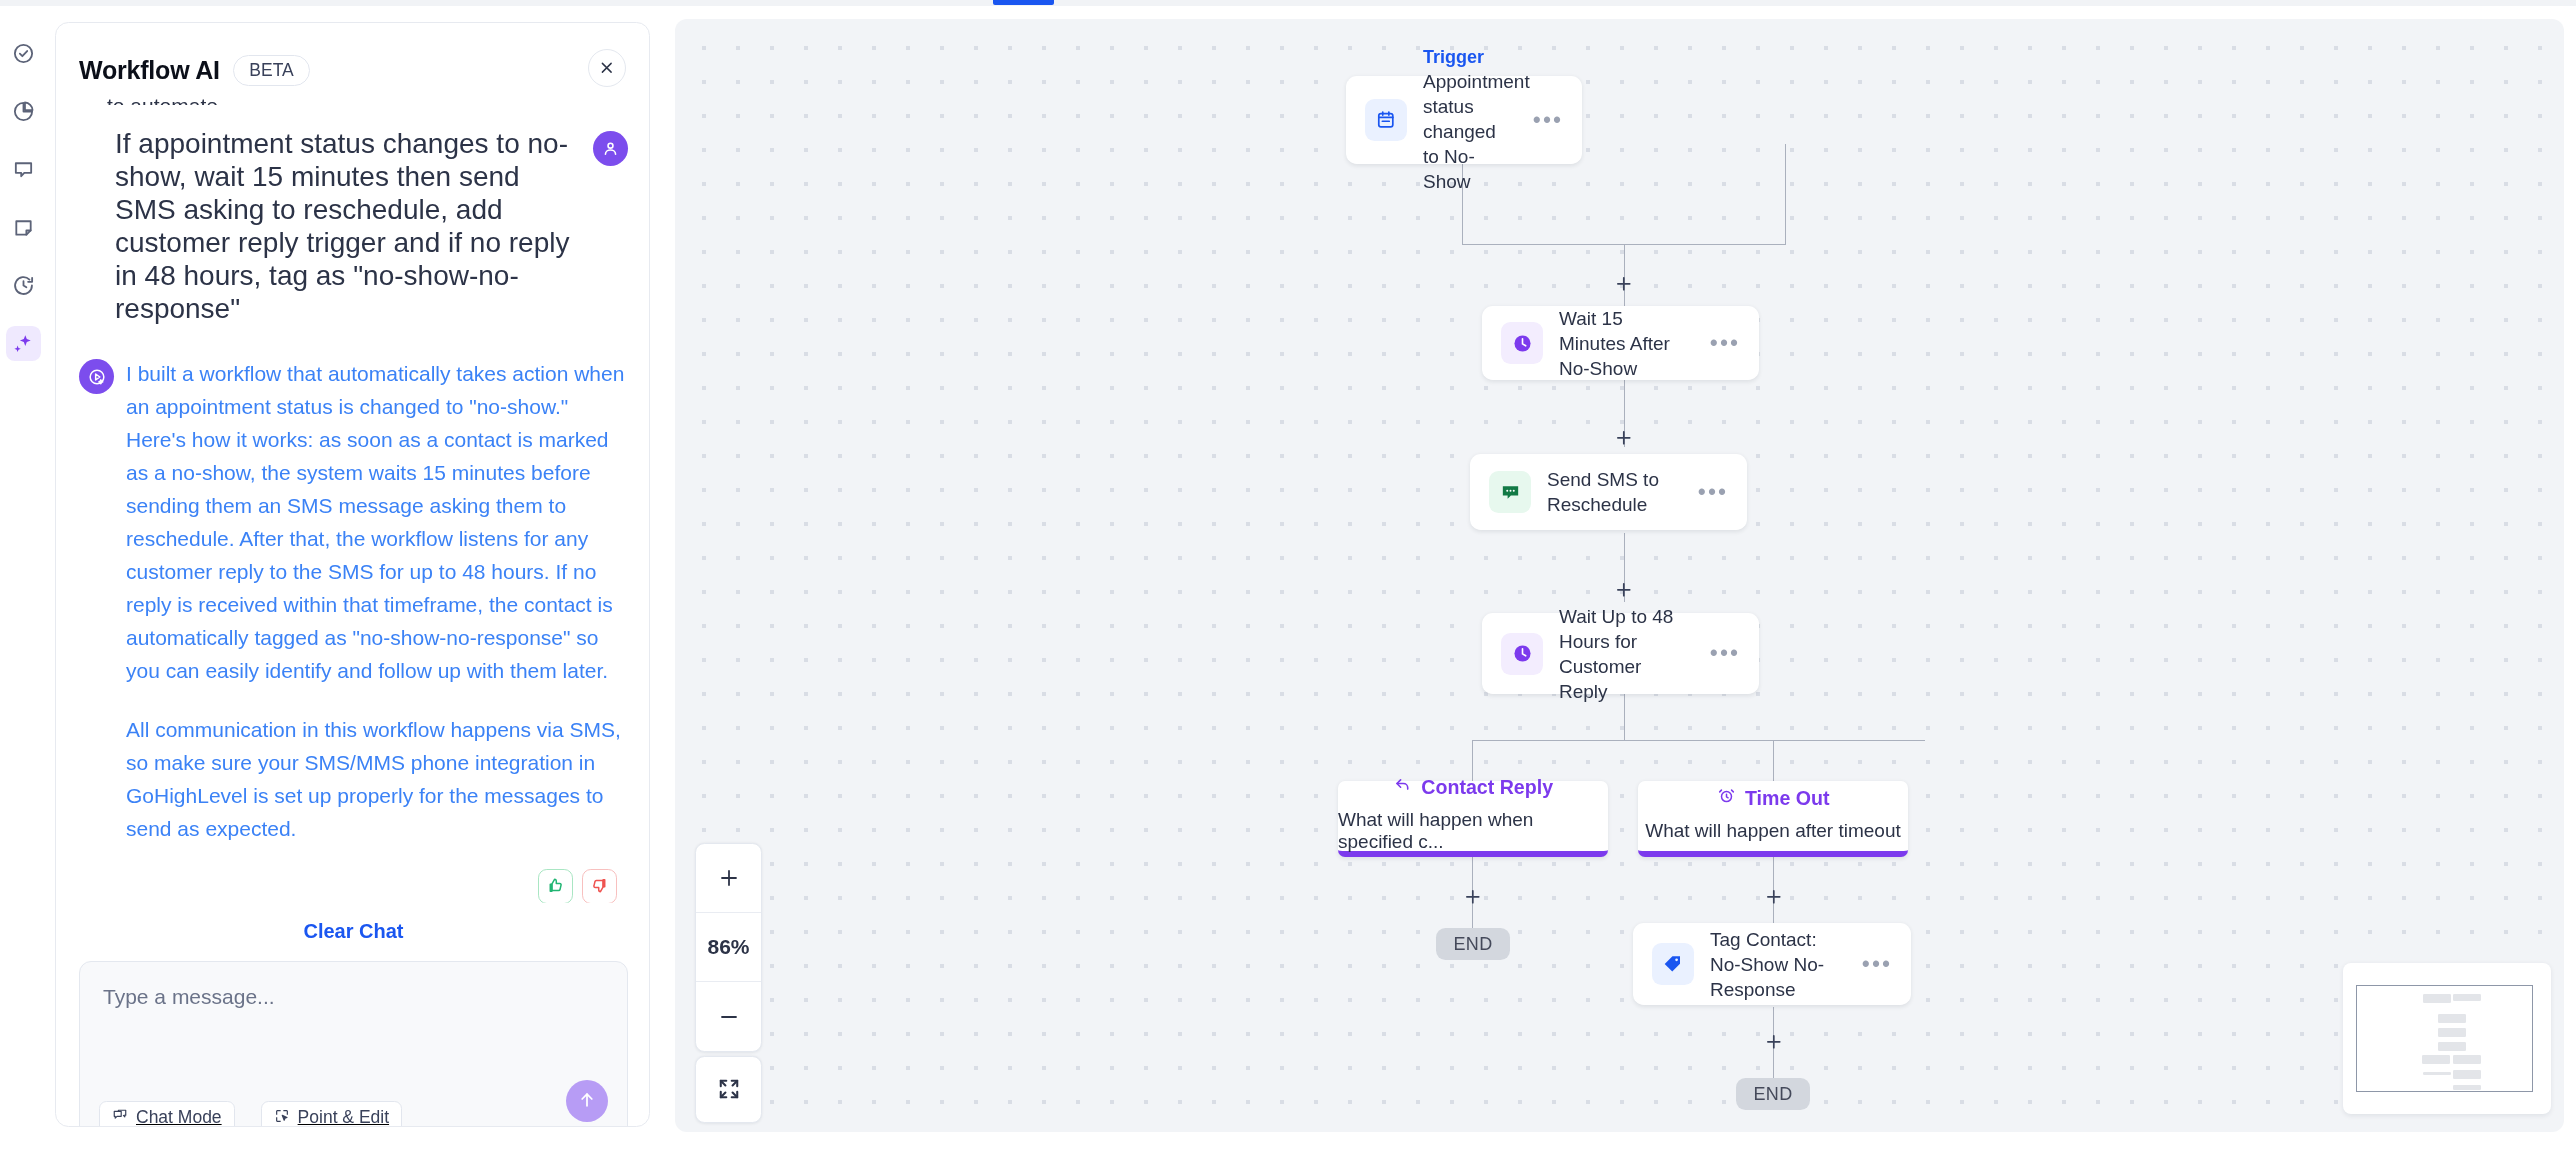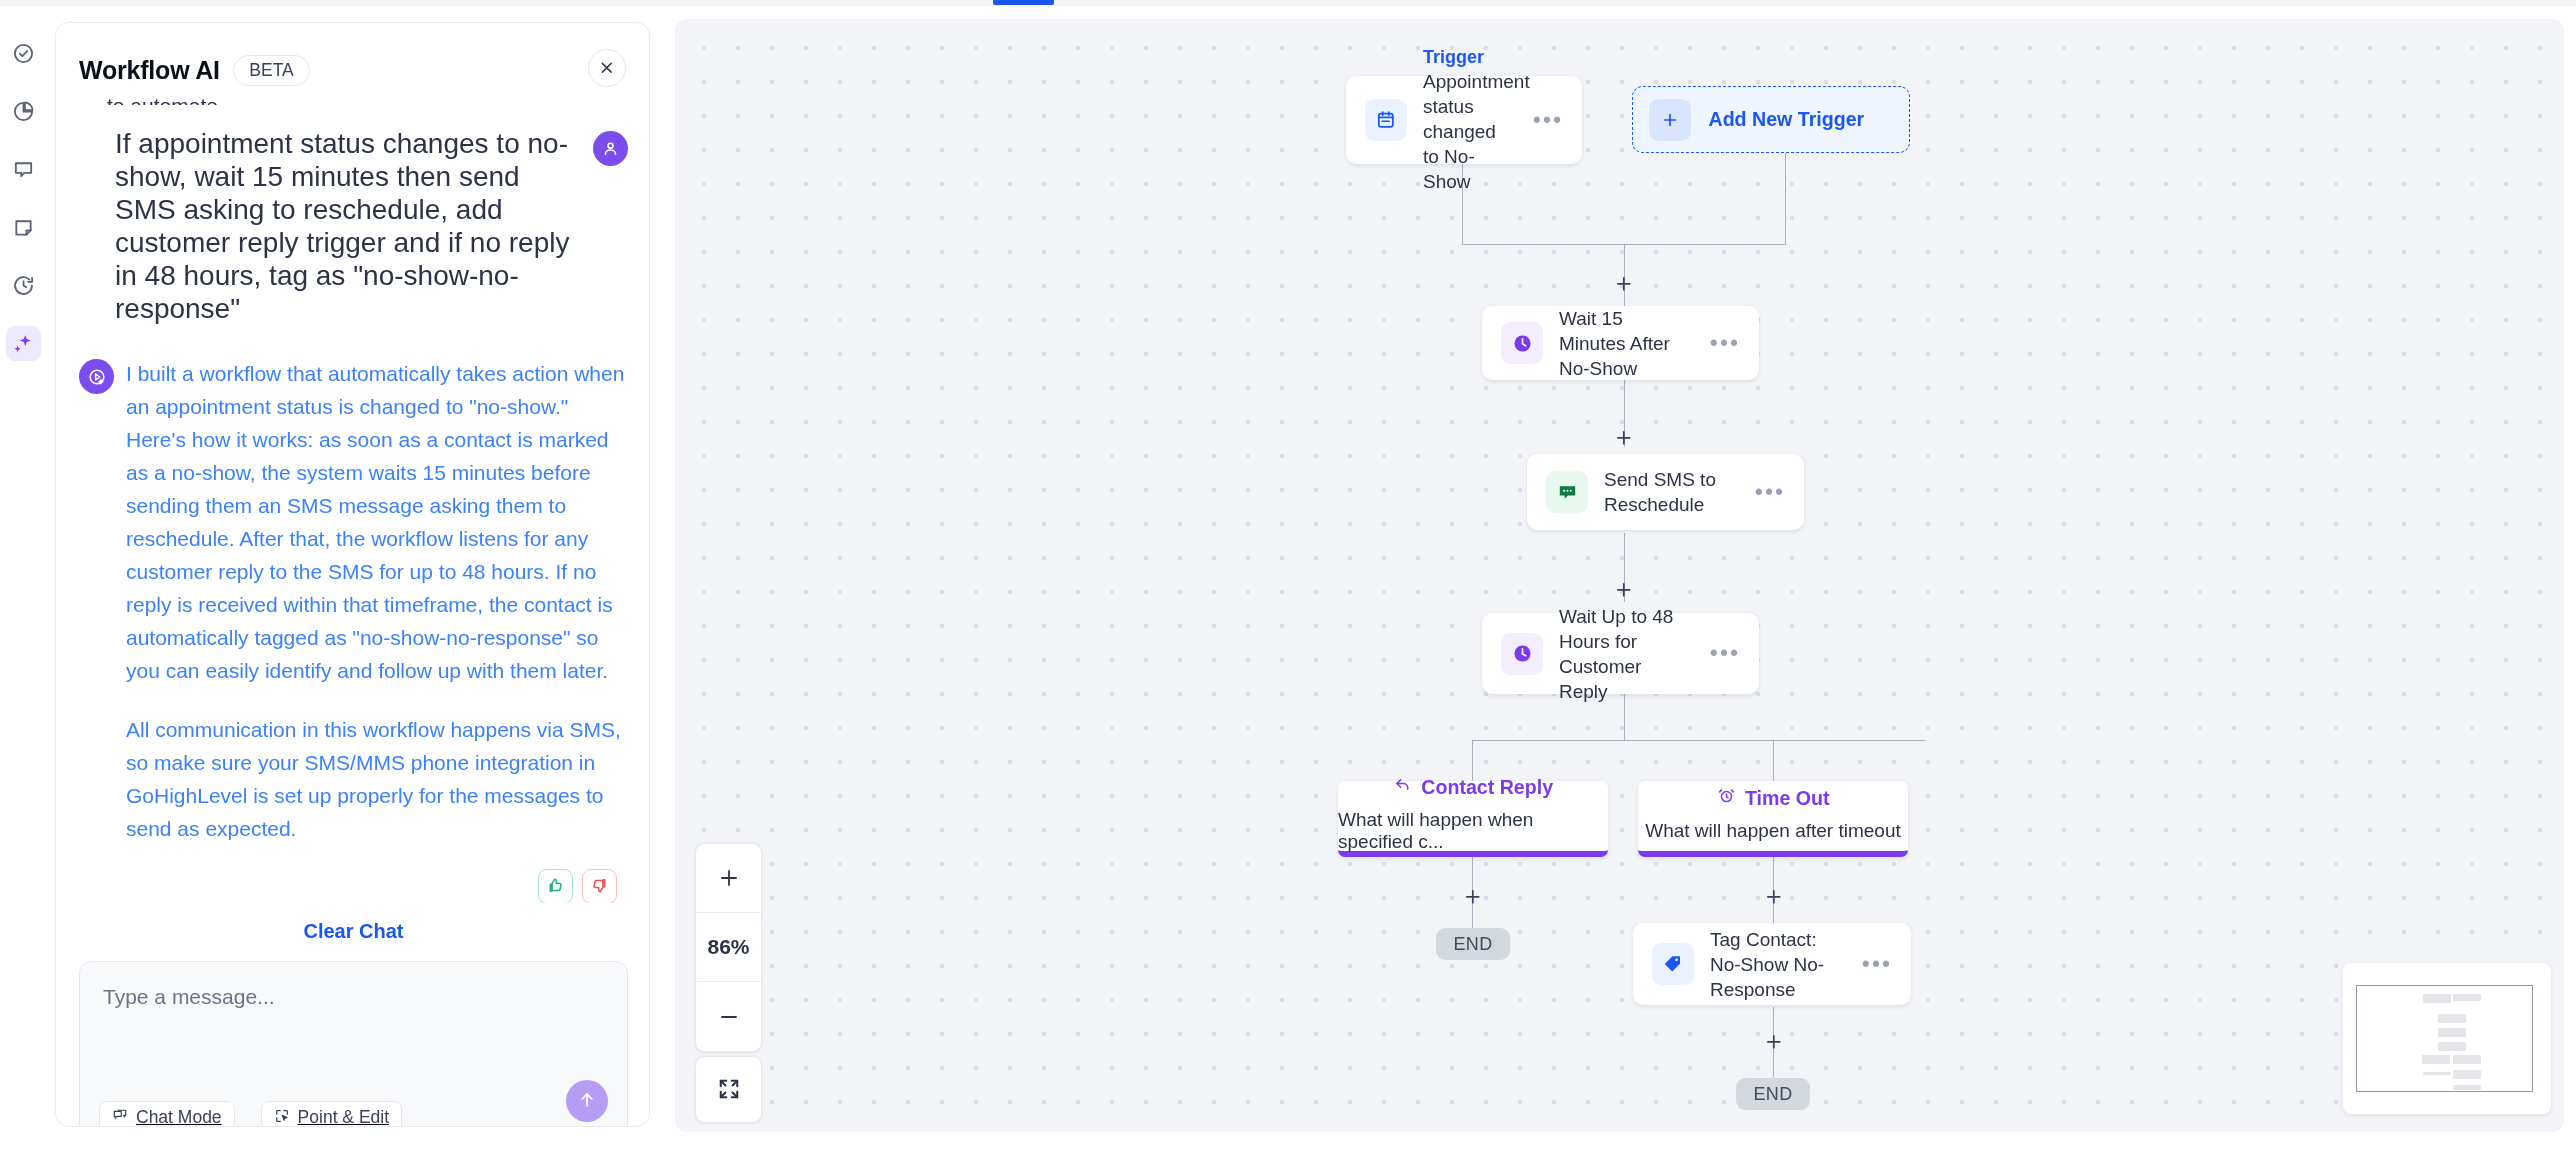--- a/index.html
+++ b/index.html
@@ -450,43 +450,35 @@
               <path d="M4.2 9.4h15.6M8.6 3.4v3.4M15.4 3.4v3.4M8.2 13.6h7.6"></path>
             </svg>
         </div>
         <div class="node-txt">
           <div class="node-kicker">Trigger</div>
           <div class="node-name">Appointment status changed to No-Show</div>
         </div>
         <div class="dots">•••</div>
       </div>
 
-      <div class="node-add" style="left:957px; top:67px; width:278px; height:67px;">
-        <div class="add-ico">
-          <svg width="20" height="20" viewBox="0 0 24 24" fill="none" stroke="currentColor" stroke-width="2" stroke-linecap="round">
-              <path d="M12 5.4v13.2M5.4 12h13.2"></path>
-            </svg>
-        </div>
-        <div class="add-label">Add New Trigger</div>
-      </div>
 
       <div class="node" style="left:807px; top:287px; width:277px; height:74px;">
         <div class="node-ico ico-purple">
           <svg width="23" height="23" viewBox="0 0 24 24" fill="#7c3aed">
               <circle cx="12" cy="12" r="8.4"></circle>
               <path d="M12 7.1v5.3l3.3 2" stroke="#ffffff" stroke-width="1.7" fill="none" stroke-linecap="round" stroke-linejoin="round"></path>
             </svg>
         </div>
         <div class="node-txt">
           <div class="node-name">Wait 15 Minutes After No-Show</div>
         </div>
         <div class="dots">•••</div>
       </div>
 
-      <div class="node" style="left:852px; top:435px; width:277px; height:76px;">
+      <div class="node" style="left:795px; top:435px; width:277px; height:76px;">
         <div class="node-ico ico-green">
           <svg width="23" height="23" viewBox="0 0 24 24" fill="#127a45">
               <path d="M4 5.4h16v9.7h-7.6L9 18.5v-3.4H4z"></path>
               <circle cx="8.6" cy="10.2" r="1.05" fill="#fff"></circle>
               <circle cx="12" cy="10.2" r="1.05" fill="#fff"></circle>
               <circle cx="15.4" cy="10.2" r="1.05" fill="#fff"></circle>
             </svg>
         </div>
         <div class="node-txt">
           <div class="node-name">Send SMS to Reschedule</div>

